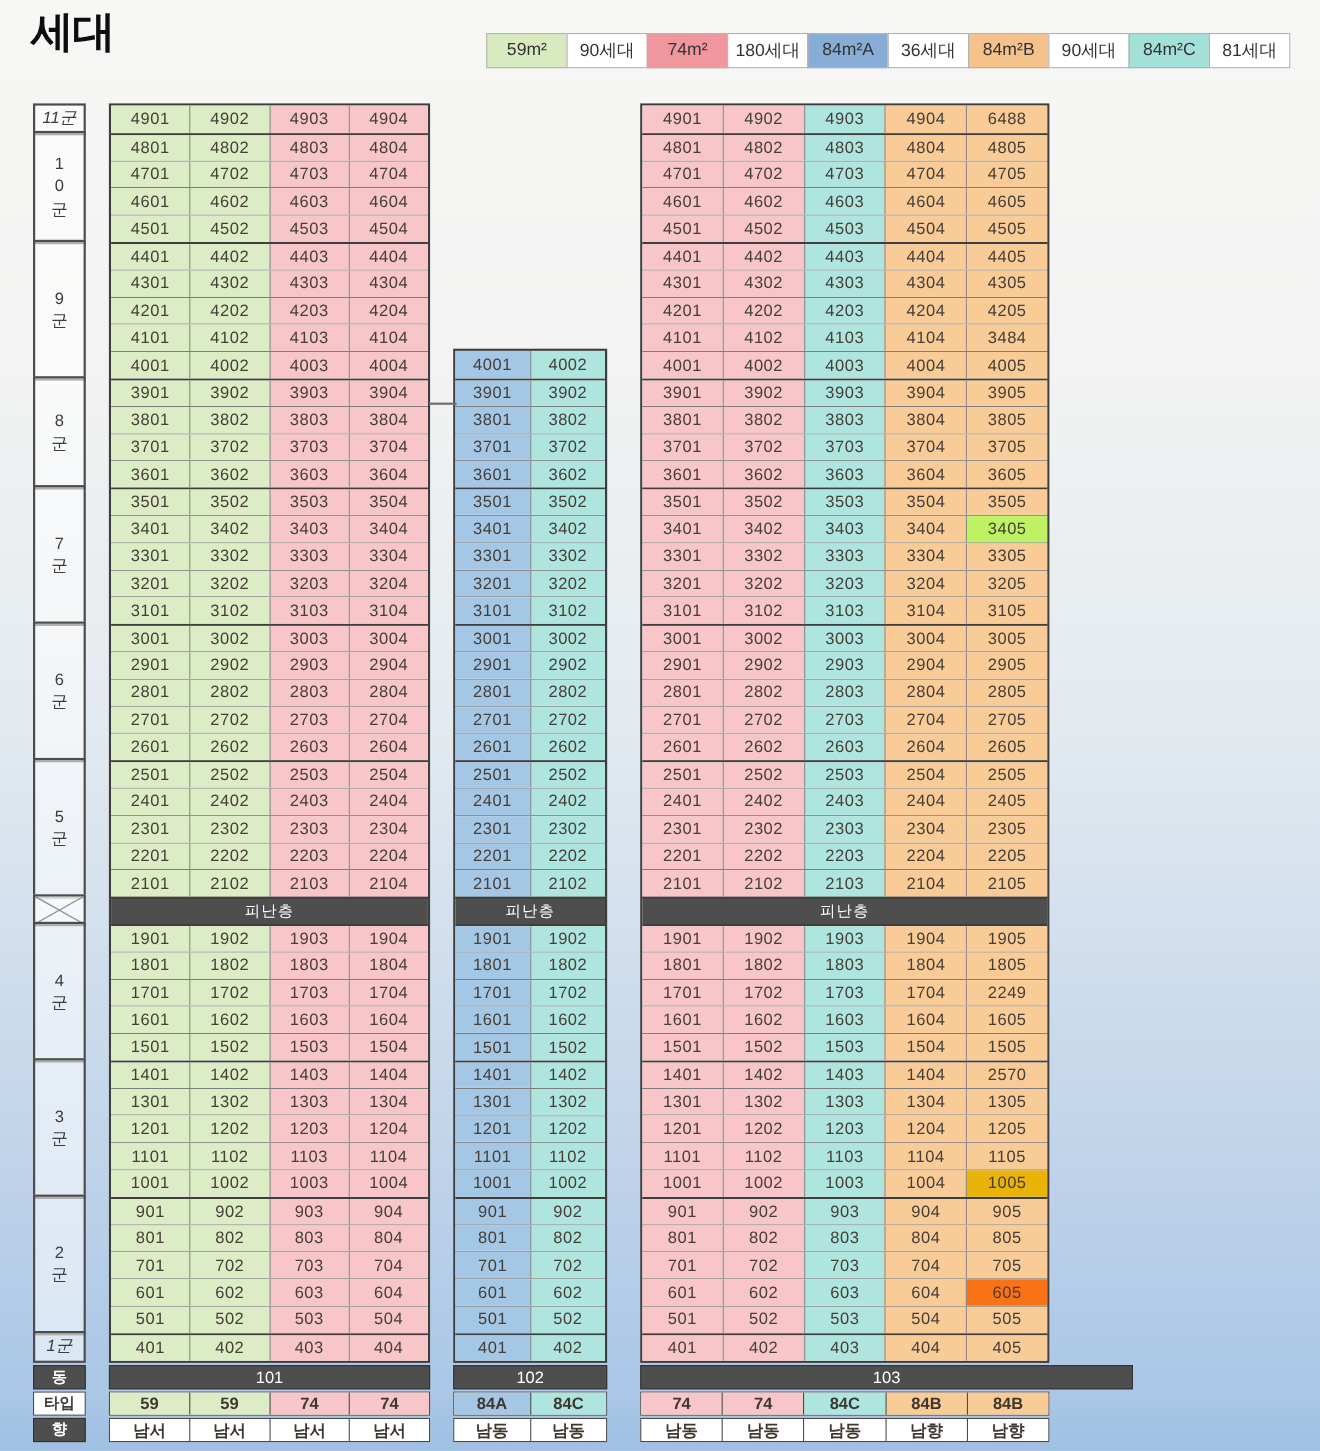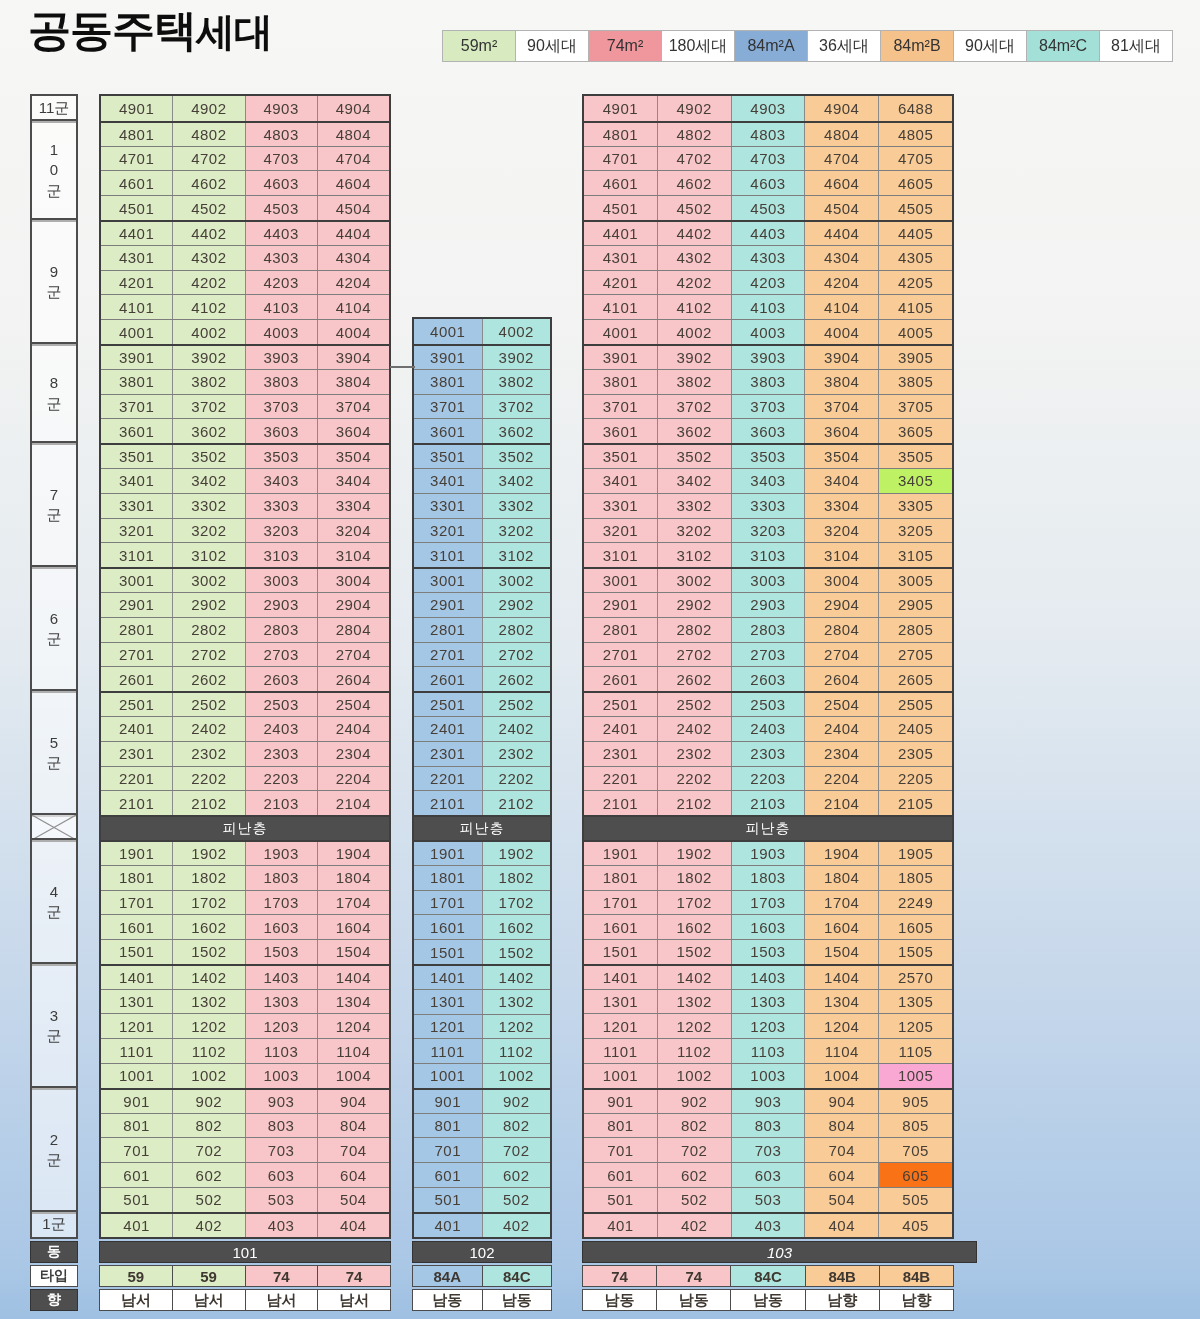--- a/index.html
+++ b/index.html
@@ -25,21 +25,21 @@
   }
   .lg-count { background:#ffffff; }
   
   .sb-box {
     position:absolute; left:30px; width:48px;
     background:rgba(255,255,255,0.55);
     border:2px solid #4c4c4c;
     display:flex; flex-direction:column; align-items:center; justify-content:center;
     font-size:15px; color:#3c3c3c; line-height:1.35; text-align:center;
   }
-  .sb-box.horiz { flex-direction:row; }
+  .sb-box.horiz { flex-direction:row;font-style:italic; }
   .sb-dark {
     position:absolute; left:30px; width:48px; height:22px;
     background:#4e4e4e; border:1px solid #333;
     display:flex; align-items:center; justify-content:center;
     color:#fff; font-size:14px; font-weight:bold;
   }
   .sb-light {
     position:absolute; left:30px; width:48px; height:22px;
     background:#ffffff; border:1.5px solid #4c4c4c;
     display:flex; align-items:center; justify-content:center;
@@ -74,21 +74,20 @@
   .bar-cell + .bar-cell { border-left:1px solid #4c4c4c; }
   
   #connector { position:absolute; left:390px; top:366px; width:25px; height:2px; background:#6f6f6f; }
 </style>
 </head>
 <body>
 
 <div id="stage">
 
   <div id="title">
-    <span class="t-prefix">공동주택</span>
     <span class="t-suffix">세대</span>
   </div>
 
   <div id="legend">
       <div class="lg-cell" style="background: rgb(216, 234, 191);">59m²</div>
       <div class="lg-cell lg-count">90세대</div>
       <div class="lg-cell" style="background: rgb(239, 151, 157);">74m²</div>
       <div class="lg-cell lg-count">180세대</div>
       <div class="lg-cell" style="background: rgb(135, 173, 214);">84m²A</div>
       <div class="lg-cell lg-count">36세대</div>
@@ -647,21 +646,21 @@
           <div class="ucell" style="background: rgb(248, 197, 200);">4202</div>
           <div class="ucell" style="background: rgb(174, 229, 222);">4203</div>
           <div class="ucell" style="background: rgb(248, 203, 151);">4204</div>
           <div class="ucell" style="background: rgb(248, 203, 151);">4205</div>
         </div>
         <div class="frow">
           <div class="ucell" style="background: rgb(248, 197, 200);">4101</div>
           <div class="ucell" style="background: rgb(248, 197, 200);">4102</div>
           <div class="ucell" style="background: rgb(174, 229, 222);">4103</div>
           <div class="ucell" style="background: rgb(248, 203, 151);">4104</div>
-          <div class="ucell" style="background: rgb(248, 203, 151);">4105</div>
+          <div class="ucell" style="background: rgb(248, 203, 151);">3484</div>
         </div>
         <div class="frow">
           <div class="ucell" style="background: rgb(248, 197, 200);">4001</div>
           <div class="ucell" style="background: rgb(248, 197, 200);">4002</div>
           <div class="ucell" style="background: rgb(174, 229, 222);">4003</div>
           <div class="ucell" style="background: rgb(248, 203, 151);">4004</div>
           <div class="ucell" style="background: rgb(248, 203, 151);">4005</div>
         </div>
         <div class="frow thick">
           <div class="ucell" style="background: rgb(248, 197, 200);">3901</div>
@@ -858,21 +857,21 @@
           <div class="ucell" style="background: rgb(248, 197, 200);">1102</div>
           <div class="ucell" style="background: rgb(174, 229, 222);">1103</div>
           <div class="ucell" style="background: rgb(248, 203, 151);">1104</div>
           <div class="ucell" style="background: rgb(248, 203, 151);">1105</div>
         </div>
         <div class="frow">
           <div class="ucell" style="background: rgb(248, 197, 200);">1001</div>
           <div class="ucell" style="background: rgb(248, 197, 200);">1002</div>
           <div class="ucell" style="background: rgb(174, 229, 222);">1003</div>
           <div class="ucell" style="background: rgb(248, 203, 151);">1004</div>
-          <div class="ucell" style="background: #f9a8d4;">1005</div>
+          <div class="ucell" style="background: #eab308;">1005</div>
         </div>
         <div class="frow thick">
           <div class="ucell" style="background: rgb(248, 197, 200);">901</div>
           <div class="ucell" style="background: rgb(248, 197, 200);">902</div>
           <div class="ucell" style="background: rgb(174, 229, 222);">903</div>
           <div class="ucell" style="background: rgb(248, 203, 151);">904</div>
           <div class="ucell" style="background: rgb(248, 203, 151);">905</div>
         </div>
         <div class="frow">
           <div class="ucell" style="background: rgb(248, 197, 200);">801</div>
@@ -903,21 +902,21 @@
           <div class="ucell" style="background: rgb(248, 203, 151);">505</div>
         </div>
         <div class="frow thick">
           <div class="ucell" style="background: rgb(248, 197, 200);">401</div>
           <div class="ucell" style="background: rgb(248, 197, 200);">402</div>
           <div class="ucell" style="background: rgb(174, 229, 222);">403</div>
           <div class="ucell" style="background: rgb(248, 203, 151);">404</div>
           <div class="ucell" style="background: rgb(248, 203, 151);">405</div>
         </div>
       </div>
-      <div class="bar-dong" style="left: 582px; width: 395px; top: 1241px; font-style: italic;">103</div>
+      <div class="bar-dong" style="left: 582px; width: 448px; top: 1241px;">103</div>
       <div class="bar-row" style="left: 582px; width: 372px; top: 1265px;">
         <div class="bar-cell" style="background: rgb(248, 197, 200);">74</div>
         <div class="bar-cell" style="background: rgb(248, 197, 200);">74</div>
         <div class="bar-cell" style="background: rgb(174, 229, 222);">84C</div>
         <div class="bar-cell" style="background: rgb(248, 203, 151);">84B</div>
         <div class="bar-cell" style="background: rgb(248, 203, 151);">84B</div>
       </div>
       <div class="bar-row" style="left: 582px; width: 372px; top: 1289px;">
         <div class="bar-cell">남동</div>
         <div class="bar-cell">남동</div>

